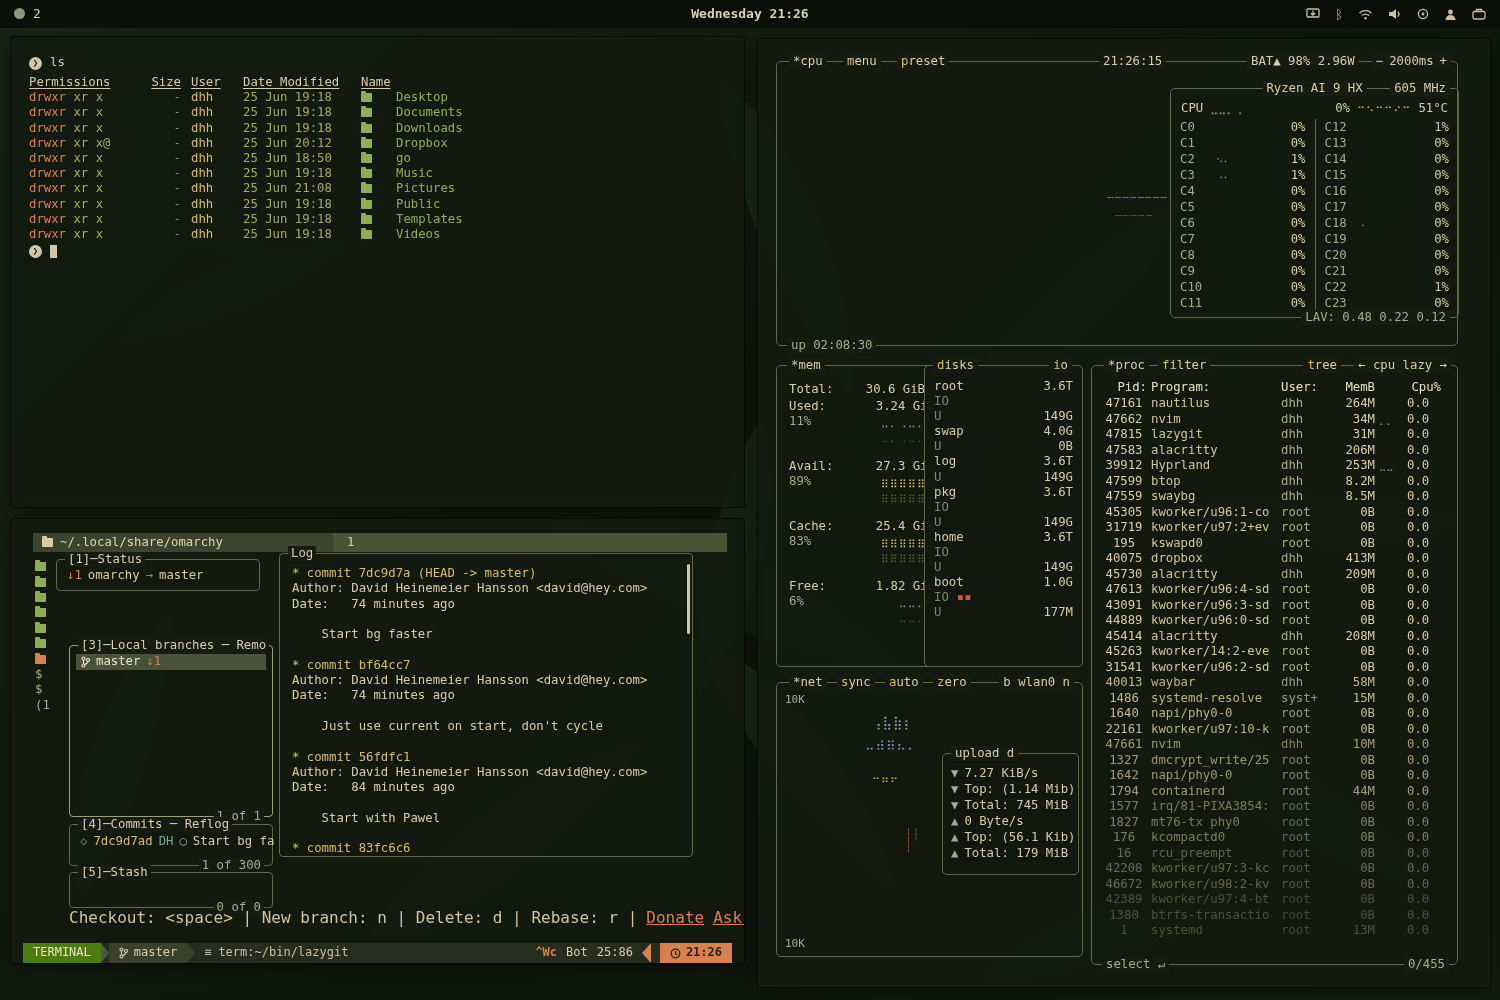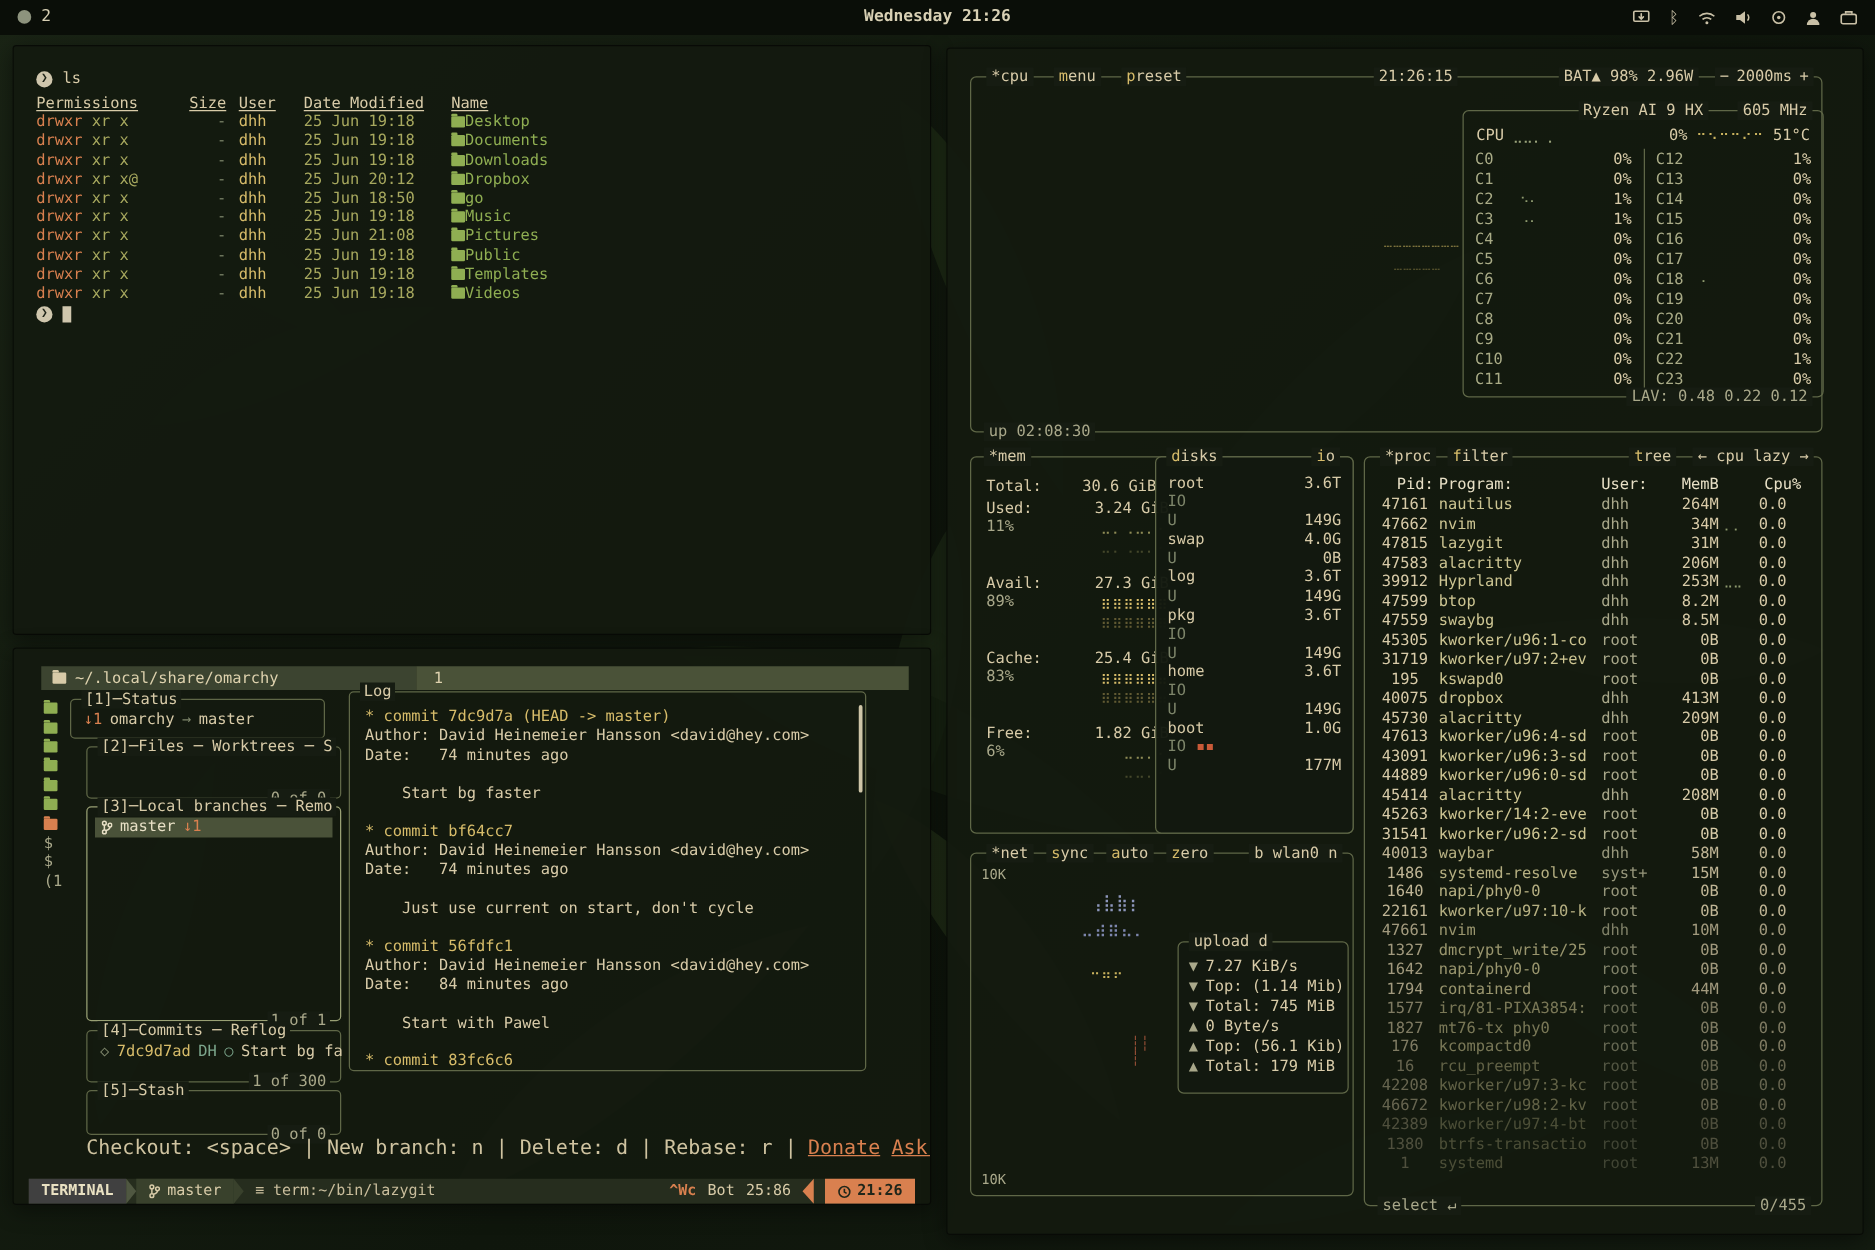--- a/index.html
+++ b/index.html
@@ -36,21 +36,21 @@
   .cursor{width:7px;height:13px;background:#cfc6ad;display:inline-block}
   .ls-grid{display:grid;grid-template-columns:112px 30px 42px 108px 1fr;column-gap:10px;align-items:center;height:15.2px}
   .ls-head span{text-decoration:underline;text-underline-offset:2px;color:var(--cream)}
   .ls-head .size{text-align:right}
   .ls-row .perm{white-space:pre}
   .ls-row .pa{color:var(--orange);font-weight:normal}
   .ls-row .pb{color:var(--olive);font-weight:normal}
   .ls-row .size{color:var(--dim);text-align:right}
   .ls-row .user{color:var(--yellow)}
   .ls-row .date{color:var(--olive)}
-  .ls-row .name{color:var(--green);display:flex;align-items:center;gap:0}
+  .ls-row .name{color:var(--green);display:flex;align-items:center;gap:24px}
   .ficon{display:inline-block;width:11px;height:9px;background:var(--green);border-radius:1px;position:relative;flex:none}
   .ficon::before{content:"";position:absolute;top:-2px;left:0;width:5px;height:2px;background:inherit;border-radius:1px 1px 0 0}
   .ficon.cream{background:#d8cba8}
   .ficon.orange{background:var(--orange)}
   
   .lg-pathbar{position:absolute;left:22px;top:14px;right:17px;height:19px;display:flex}
   .seg{display:flex;align-items:center;gap:7px;padding:0 9px;color:#ded2ae;white-space:pre}
   .path-seg{background:#3c4430;width:300px}
   .tab-seg{background:#4a5238;flex:1;padding-left:14px}
   .lg-sidebar{position:absolute;left:24px;top:40px;display:flex;flex-direction:column;gap:0}
@@ -76,21 +76,21 @@
   .log-line{height:15.3px;white-space:pre;color:var(--cream)}
   .log-line[data-kind="hash"]{color:var(--yellow)}
   .log-line[data-kind="msg"]{padding-left:4ch}
   .scrollbar{position:absolute;right:2px;top:10px;width:3px;height:70px;background:#cfc6a8;border-radius:2px}
   .cmd-line{position:absolute;top:10px;left:10px;white-space:pre;color:var(--cream)}
   .lg-keybar{position:absolute;left:58px;top:391px;right:14px;font-size:16px;display:flex;gap:9px;white-space:pre;color:#cfc3a0}
   .kb-link{color:var(--orange);text-decoration:underline;cursor:pointer}
   .kb-ver{color:#9a9a7d}
   .lg-statusbar{position:absolute;left:12px;right:12px;top:424px;height:20px;background:#262d1e;
     display:flex;align-items:center;font-size:12px}
-  .sb-mode{background:#404040;color:#e9e1c2;font-weight:bold;height:100%;display:flex;align-items:center;padding:0 10px}
+  .sb-mode{background:#4d7c0f;color:#e9e1c2;font-weight:normal;height:100%;display:flex;align-items:center;padding:0 10px}
   .sb-arrow{width:0;height:0;border-top:10px solid transparent;border-bottom:10px solid transparent}
   .a1{border-left:8px solid #4f5741}
   .sb-branch{background:#39412c;height:100%;display:flex;align-items:center;gap:6px;padding:0 10px;color:var(--cream)}
   .a2{border-left:8px solid #39412c}
   .sb-title{margin-left:9px;display:flex;align-items:center;gap:7px;color:#c9bd9c}
   .sb-right{margin-left:auto;display:flex;align-items:center;gap:9px;height:100%}
   .sb-wc{color:var(--orange);font-weight:bold}
   .sb-pos{color:var(--cream)}
   .a3{border-top:10px solid transparent;border-bottom:10px solid transparent;border-right:9px solid var(--orange)}
   .sb-time{background:var(--orange);color:#20261a;font-weight:bold;height:100%;display:flex;align-items:center;gap:5px;padding:0 10px}
@@ -405,24 +405,20 @@
     <div class="lg-panel p-status">
       <span class="pt">[1]─Status</span>
       <div class="prow">
         <span class="c-orange">↓1</span>
         <span>omarchy</span>
         <span class="c-dim">→</span>
         <span>master</span>
       </div>
     </div>
 
-    <div class="lg-panel p-files">
-      <span class="pt">[2]─Files ─ Worktrees ─ S</span>
-      <span class="pcount">0 of 0</span>
-    </div>
 
     <div class="lg-panel p-branches sel">
       <span class="pt">[3]─Local branches ─ Remo</span>
       <div class="sel-row">
         <svg width="9" height="12" viewBox="0 0 9 12" fill="none" stroke="#e8e0c6" stroke-width="1.2">
             <circle cx="2.5" cy="2.5" r="1.5"></circle>
             <circle cx="2.5" cy="9.5" r="1.5"></circle>
             <circle cx="7" cy="4" r="1.5"></circle>
             <path d="M2.5 4v4M7 5.5c0 2-2 2.5-3.5 3"></path>
           </svg>

